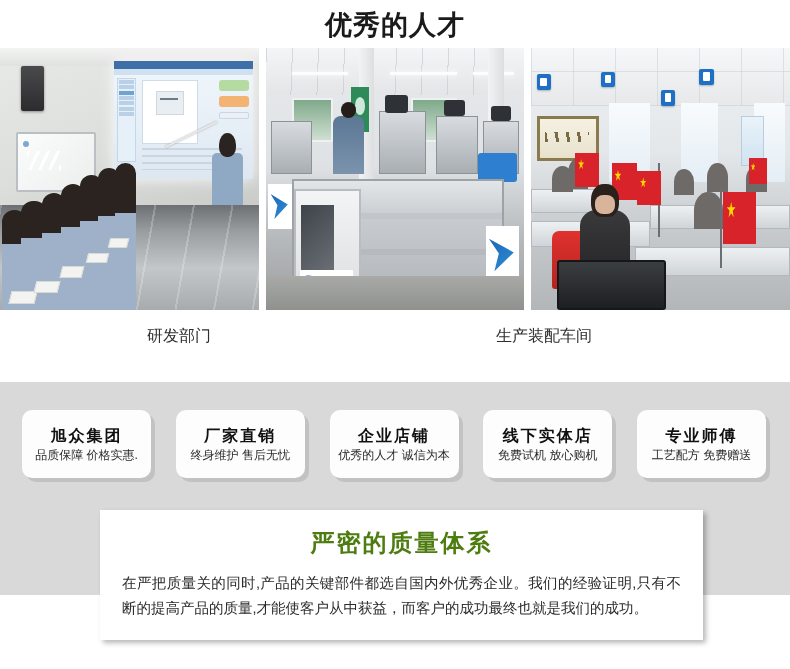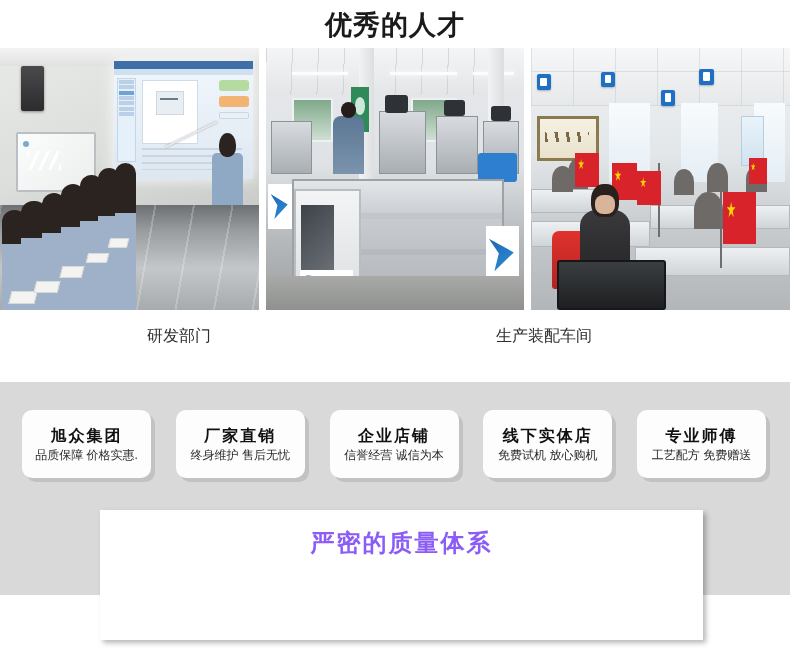--- a/index.html
+++ b/index.html
@@ -214,21 +214,21 @@
   
   .quality-panel {
     position: absolute;
     left: 100px; top: 510px;
     width: 603px; height: 130px;
     background: #ffffff;
     box-shadow: 3px 3px 5px rgba(0,0,0,.28);
   }
   .quality-title {
     text-align: center;
-    font-size: 24px; font-weight: bold; color: #8b5cf6;
+    font-size: 24px; font-weight: bold; color: #4d7c0f;
     letter-spacing: 2px;
     margin-top: 17px;
   }
   .quality-body {
     margin: 12px 22px 0 22px;
     font-size: 14.5px;
     line-height: 25px;
     color: #2b2b2b;
     text-align: justify;
   }
@@ -379,21 +379,21 @@
         <div class="card">
           <div class="b-title">厂家直销</div>
           <div class="b-sub">终身维护 售后无忧</div>
         </div>
       </div>
 
       <div class="badge">
         <div class="shadow"></div>
         <div class="card">
           <div class="b-title">企业店铺</div>
-          <div class="b-sub">信誉经营 诚信为本</div>
+          <div class="b-sub">优秀的人才 诚信为本</div>
         </div>
       </div>
 
       <div class="badge">
         <div class="shadow"></div>
         <div class="card">
           <div class="b-title">线下实体店</div>
           <div class="b-sub">免费试机 放心购机</div>
         </div>
       </div>
@@ -404,15 +404,16 @@
           <div class="b-title">专业师傅</div>
           <div class="b-sub">工艺配方 免费赠送</div>
         </div>
       </div>
 
     </div>
   </div>
 
   <div class="quality-panel">
     <div class="quality-title">严密的质量体系</div>
+    <div class="quality-body">在严把质量关的同时,产品的关键部件都选自国内外优秀企业。我们的经验证明,只有不断的提高产品的质量,才能使客户从中获益，而客户的成功最终也就是我们的成功。</div>
   </div>
 
 </div>
 
 </body></html>

